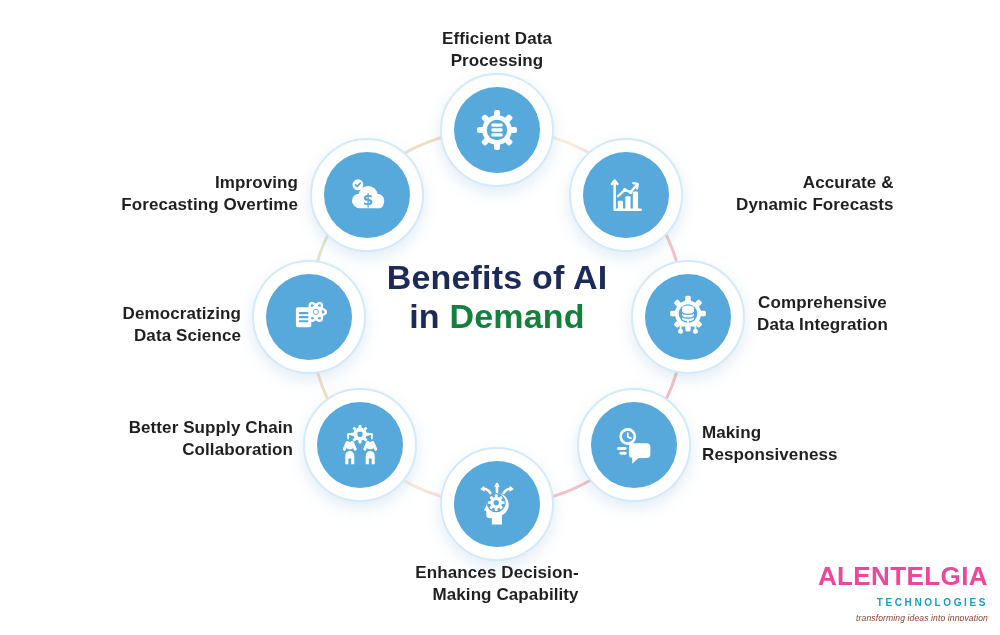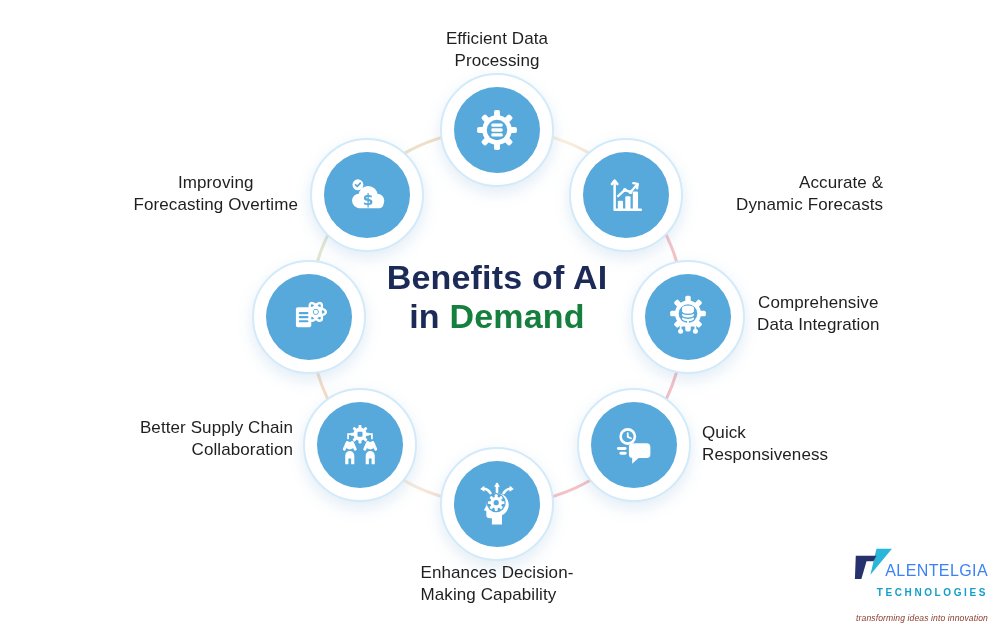--- a/index.html
+++ b/index.html
@@ -25,52 +25,52 @@
   .pos-top{left:497px;top:130px;}
   .pos-tr{left:626px;top:195px;}
   .pos-r{left:688px;top:317px;}
   .pos-br{left:634px;top:445px;}
   .pos-b{left:497px;top:504px;}
   .pos-bl{left:360px;top:445px;}
   .pos-l{left:309px;top:317px;}
   .pos-tl{left:367px;top:195px;}
   
   .label{
-    position:absolute;font-size:17px;font-weight:400;color:#1f1f21;
+    position:absolute;font-size:17px;font-weight:700;color:#1f1f21;
     line-height:1.28;white-space:pre-line;letter-spacing:.1px;
   }
   .lab-top{left:497px;top:28px;transform:translateX(-50%);text-align:center;}
   .lab-tr{left:736px;top:172px;text-align:right;}
   .lab-r{left:757px;top:292px;text-align:center;}
   .lab-br{left:702px;top:422px;text-align:left;}
-  .lab-b{left:497px;top:562px;transform:translateX(-50%);text-align:left;}
+  .lab-b{left:497px;top:562px;transform:translateX(-50%);text-align:right;}
   .lab-bl{right:707px;top:417px;text-align:right;}
   .lab-l{right:759px;top:303px;text-align:right;}
-  .lab-tl{right:702px;top:172px;text-align:center;margin-left:27px;}
+  .lab-tl{right:702px;top:172px;text-align:right;margin-left:27px;}
   
   .title{
     position:absolute;left:497px;top:258px;transform:translateX(-50%);
     text-align:center;font-weight:bold;font-size:34px;line-height:39px;
     letter-spacing:.2px;width:340px;
   }
   .t-navy{color:#1b2a57;}
   .t-blue{color:#15803d;}
   
   .logo{position:absolute;right:12px;bottom:12px;width:156px;text-align:right;}
   .logo-row{display:flex;align-items:flex-end;justify-content:flex-end;}
   .logo-word{
-    font-size:16px;font-weight:normal;color:#3b82f6;letter-spacing:.4px;
+    font-size:26px;font-weight:bold;color:#ec4899;letter-spacing:.4px;
     margin-left:-7px;line-height:1;
   }
   .logo-sub{
     font-size:10px;font-weight:bold;color:#149fc8;letter-spacing:2.6px;
     margin-top:8px;line-height:1.2;
   }
   .logo-tagline{
-    font-size:8.6px;font-style:italic;color:#8a3b2c;margin-top:14px;line-height:1.2;
+    font-size:8.6px;font-style:italic;color:#8a3b2c;margin-top:4px;line-height:1.2;
     letter-spacing:.1px;
   }
 </style>
 </head>
 <body>
 
 <div class="canvas">
 
   <svg class="ring-svg" width="1000" height="635">
     <defs>
@@ -283,26 +283,28 @@
       </svg>
     </div>
   </div>
 
   <div class="label lab-top">Efficient Data
 Processing</div>
   <div class="label lab-tr">Accurate &amp;
 Dynamic Forecasts</div>
   <div class="label lab-r">Comprehensive
 Data Integration</div>
-  <div class="label lab-br">Quick
+  <div class="label lab-br">Making
 Responsiveness</div>
   <div class="label lab-b">Enhances Decision-
 Making Capability</div>
   <div class="label lab-bl">Better Supply Chain
 Collaboration</div>
+  <div class="label lab-l">Democratizing
+Data Science</div>
   <div class="label lab-tl">Improving
 Forecasting Overtime</div>
 
   <div class="title">
     <div><span class="t-navy">Benefits of AI</span></div>
     <div><span class="t-navy">in</span><span class="t-navy">&nbsp;</span><span class="t-blue">Demand</span></div>
   </div>
 
   <div class="logo">
     <div class="logo-row">

